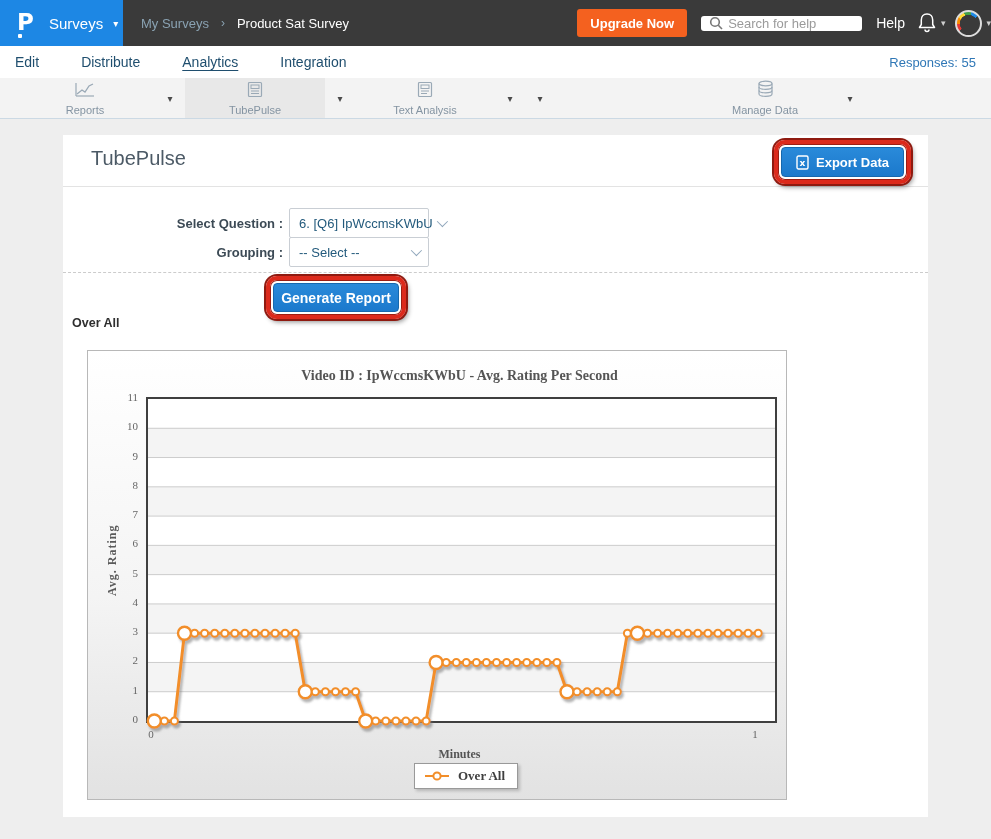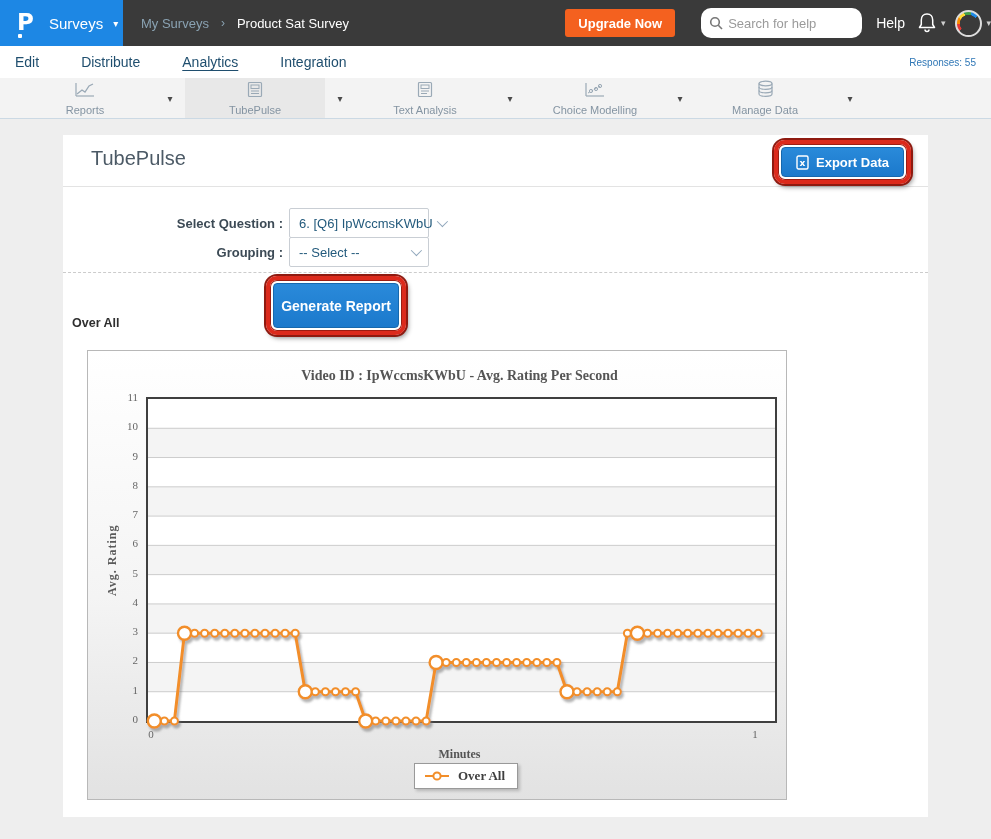--- a/index.html
+++ b/index.html
@@ -17,37 +17,37 @@
   .logo-mark .p { font-size:23px; font-weight:bold; color:#fff; line-height:24px; font-family:"DejaVu Sans", sans-serif; }
   .logo-mark .dot { position:absolute; left:1px; bottom:-2px; width:4px; height:4px; background:#fff; border-radius:1px; }
   .logo-label { font-size:15px; margin-left:12px; }
   .logo-caret { font-size:10px; margin-left:10px; color:#fff; }
   .breadcrumb { display:flex; align-items:center; margin-left:18px; font-size:13px; }
   .bc-link { color:#8aa2b2; text-decoration:none; cursor:pointer; }
   .bc-sep { color:#8aa2b2; margin:0 12px; font-size:12px; }
   .bc-current { color:#ffffff; }
   .top-right { margin-left:auto; display:flex; align-items:center; }
   .upgrade-btn { background:#f4611f; color:#fff; font-weight:bold; font-size:13px; border:none; border-radius:3px; height:28px; padding:0 13px; cursor:pointer; font-family:inherit; }
-  .searchbox { display:flex; align-items:center; background:#fff; border-radius:10px; height:30px; width:161px; margin-left:26px; padding:0 8px; }
+  .searchbox { display:flex; align-items:center; background:#fff; border-radius:3px; height:15px; width:161px; margin-left:14px; padding:0 8px; }
   .searchbox input { border:none; outline:none; width:120px; font-size:13px; color:#444; font-family:inherit; background:transparent; }
   .searchbox input::placeholder { color:#9a9a9a; }
   .help-label { color:#fff; font-size:14px; margin-left:14px; }
   .bell-wrap { display:flex; align-items:center; margin-left:12px; cursor:pointer; }
   .small-caret { color:#cfcfcf; font-size:9px; margin-left:4px; }
   .avatar-wrap { display:flex; align-items:center; margin-left:10px; cursor:pointer; }
   .avatar { width:27px; height:27px; border-radius:50%; border:2px solid #ddd;
     background:
       radial-gradient(circle at 50% 50%, #3a3a3a 52%, rgba(58,58,58,0) 54%),
       conic-gradient(from 230deg, #e53935 0 10%, #fb8c00 10% 20%, #fdd835 20% 30%, #43a047 30% 40%, #1e88e5 40% 50%, #3a3a3a 50% 100%);
   }
   
   .subnav { position:absolute; top:46px; left:0; width:991px; height:32px; background:#fff; display:flex; align-items:center; padding:0 15px; }
   .subnav-item { font-size:14px; color:#1f4e6e; margin-right:42px; cursor:pointer; text-decoration:none; }
   .subnav-item.active { text-decoration:underline; text-underline-offset:3px; }
-  .responses { margin-left:auto; font-size:10px; color:#2f77b6; }
+  .responses { margin-left:auto; font-size:13px; color:#2f77b6; }
   
   .tabbar { position:absolute; top:78px; left:0; width:991px; height:41px; background:#f3f3f3; border-bottom:1px solid #cbd9e4; display:flex; padding-left:15px; }
   .tabgroup { display:flex; width:170px; height:40px; }
   .tab { flex:1; display:flex; flex-direction:column; align-items:center; justify-content:center; cursor:pointer; gap:2px; }
   .tab.active { background:#e8e8e8; }
   .tab-label { font-size:11px; color:#8494a2; }
   .tab-caret { width:30px; display:flex; align-items:center; justify-content:center; color:#4a4a4a; font-size:10px; cursor:pointer; }
   
   .card { position:absolute; left:63px; top:135px; width:865px; height:682px; background:#fff; }
   .card-header { position:absolute; top:0; left:0; width:100%; height:52px; border-bottom:1px solid #e3e3e3; }
@@ -57,21 +57,21 @@
   .btn-blue { background:linear-gradient(#2a8ada,#1b79cc); color:#fff; font-weight:bold; border:1px solid #1668ad; border-radius:4px; cursor:pointer; font-family:inherit; display:flex; align-items:center; justify-content:center; }
   .export-btn { height:30px; padding:0 14px; font-size:13px; gap:7px; }
   .form-row { position:absolute; left:0; height:30px; display:flex; align-items:center; }
   .form-row.r1 { top:73px; } .form-row.r2 { top:102px; }
   .form-label { width:220px; text-align:right; font-size:13px; font-weight:bold; color:#3c4a55; }
   .select { margin-left:6px; width:140px; height:30px; border:1px solid #c9ced4; border-radius:2px; display:flex; align-items:center; padding:0 9px; cursor:pointer; background:#fff; }
   .select-value { font-size:13px; color:#235a7c; flex:1; white-space:nowrap; }
   .chev { width:8px; height:8px; border-right:1.6px solid #8fa6bb; border-bottom:1.6px solid #8fa6bb; transform:rotate(45deg) translateY(-2px); margin-left:4px; flex:0 0 auto; }
   .dashed-sep { position:absolute; top:137px; left:0; width:100%; border-top:1px dashed #cccccc; }
   .generate-ring { position:absolute; left:203px; top:141px; }
-  .generate-btn { width:126px; height:45px; font-size:14px; }
+  .generate-btn { width:126px; height:29px; font-size:14px; }
   .overall-label { position:absolute; left:9px; top:181px; font-size:12.5px; font-weight:bold; color:#2f2f2f; }
   
   .chart-box { position:absolute; left:24px; top:215px; width:700px; height:450px; border:1px solid #b8b8b8;
     background:linear-gradient(180deg,#ffffff 0%,#f4f4f4 55%,#e2e2e2 100%); font-family:Liberation Serif, serif; }
   .chart-title { position:absolute; left:58px; top:17px; width:627px; text-align:center; font-size:14px; font-weight:bold; color:#555; }
   .plot-frame { position:absolute; left:58px; top:46px; width:631px; height:326px; border:2px solid #3f3f3f; background:#fff; }
   .plot-frame svg { overflow:visible; display:block; }
   .ytick { position:absolute; width:50px; text-align:right; font-size:11px; color:#666; }
   .xtick { position:absolute; font-size:11px; color:#666; }
   .ylabel { position:absolute; left:16px; top:46px; height:326px; width:16px; display:flex; align-items:center; justify-content:center;
@@ -160,31 +160,20 @@
             <rect x="1.5" y="1.5" width="13" height="14" rx="1" fill="none" stroke="#9aa9b6" stroke-width="1.2"></rect>
             <rect x="4" y="4" width="8" height="3.5" fill="none" stroke="#9aa9b6" stroke-width="1"></rect>
             <line x1="4" y1="10" x2="12" y2="10" stroke="#9aa9b6" stroke-width="1"></line>
             <line x1="4" y1="12.5" x2="10" y2="12.5" stroke="#9aa9b6" stroke-width="1"></line>
           </svg></span>
         <span class="tab-label">Text Analysis</span>
       </div>
       <div class="tab-caret">▾</div>
     </div>
     <div class="tabgroup">
-      <div class="tab">
-        <span><svg width="22" height="17" viewBox="0 0 22 17">
-            <polyline points="2,15 2,2" stroke="#9aa9b6" stroke-width="1.2" fill="none"></polyline>
-            <polyline points="2,15 20,15" stroke="#9aa9b6" stroke-width="1.2" fill="none"></polyline>
-            <line x1="4" y1="12" x2="18" y2="4" stroke="#9aa9b6" stroke-width="1" stroke-dasharray="2,2"></line>
-            <circle cx="7" cy="10" r="1.6" fill="none" stroke="#9aa9b6"></circle>
-            <circle cx="12" cy="8" r="1.6" fill="none" stroke="#9aa9b6"></circle>
-            <circle cx="16" cy="5" r="1.6" fill="none" stroke="#9aa9b6"></circle>
-          </svg></span>
-        <span class="tab-label">Choice Modelling</span>
-      </div>
       <div class="tab-caret">▾</div>
     </div>
     <div class="tabgroup">
       <div class="tab">
         <span><svg width="17" height="18" viewBox="0 0 17 18">
             <ellipse cx="8.5" cy="3.5" rx="6.5" ry="2.3" fill="none" stroke="#9aa9b6" stroke-width="1.2"></ellipse>
             <path d="M2 3.5 V14 a6.5 2.3 0 0 0 13 0 V3.5" fill="none" stroke="#9aa9b6" stroke-width="1.2"></path>
             <path d="M2 7 a6.5 2.3 0 0 0 13 0" fill="none" stroke="#9aa9b6" stroke-width="1.2"></path>
             <path d="M2 10.5 a6.5 2.3 0 0 0 13 0" fill="none" stroke="#9aa9b6" stroke-width="1.2"></path>
           </svg></span>

